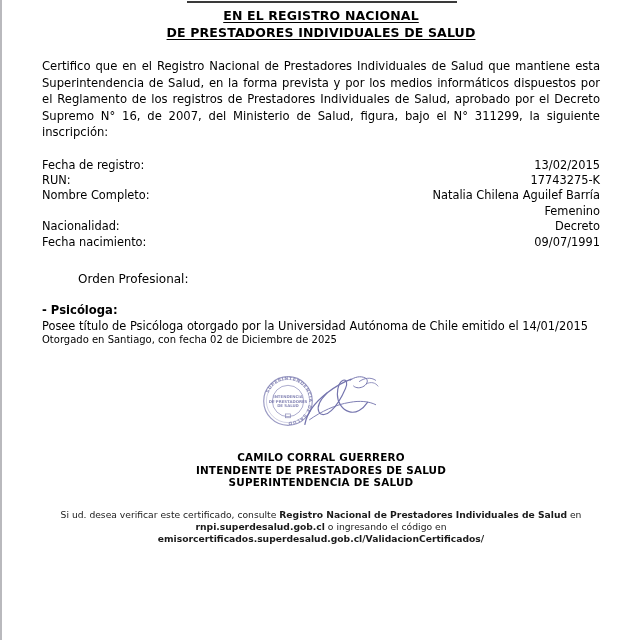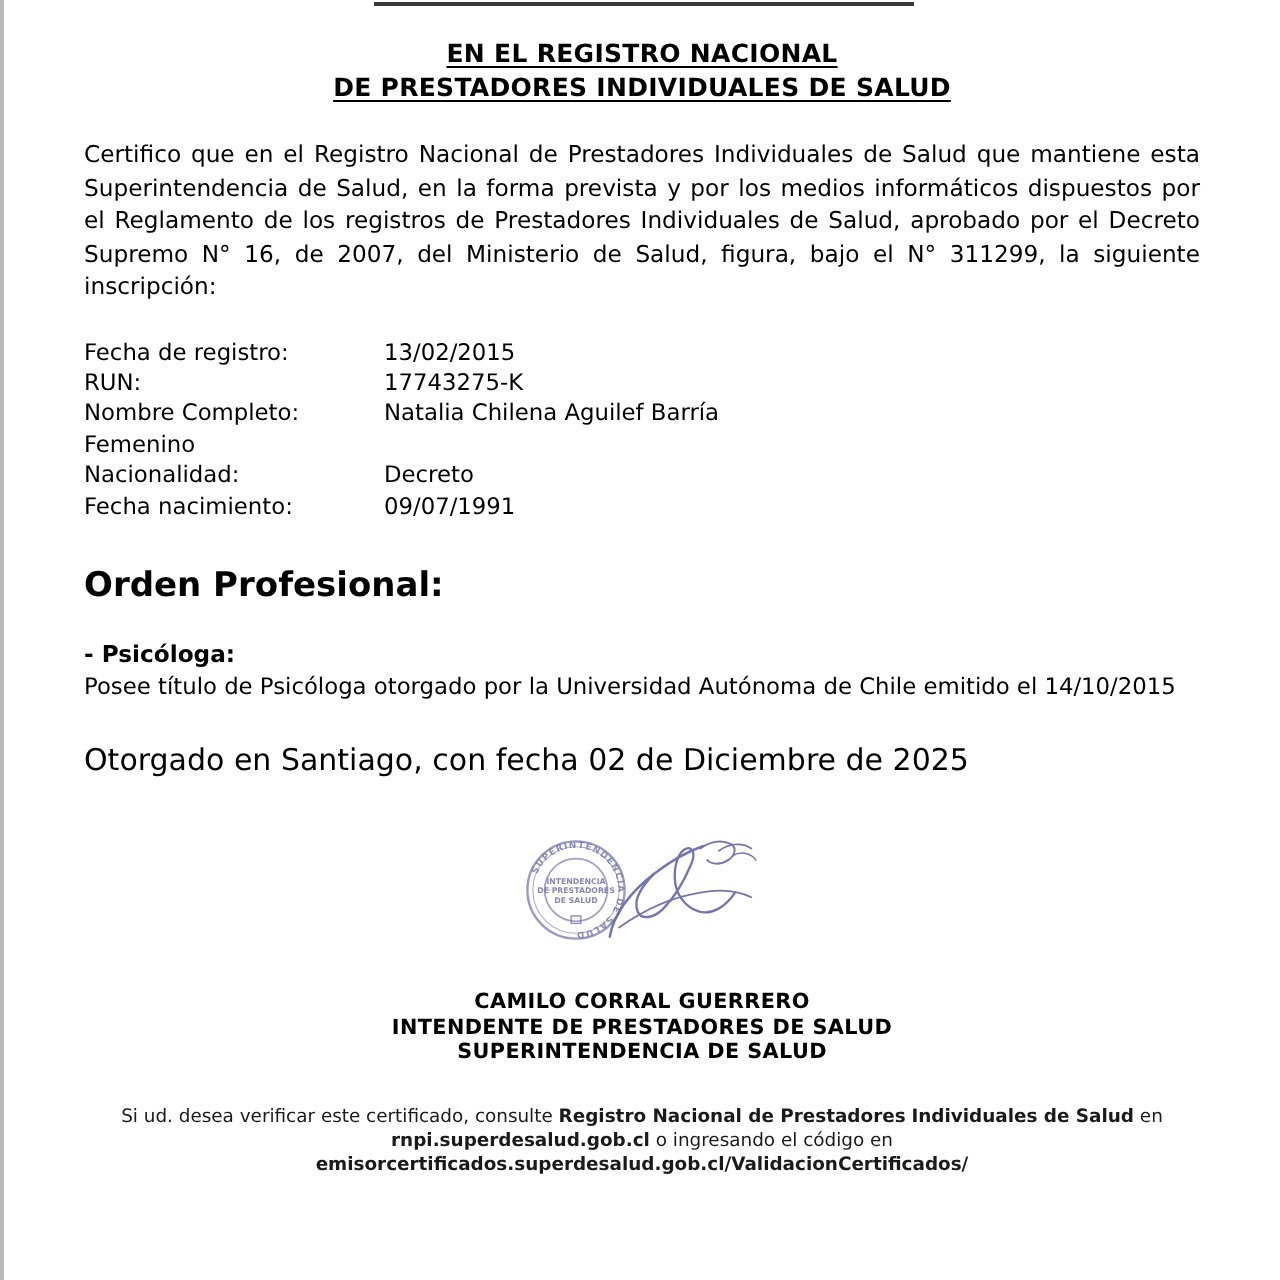--- a/index.html
+++ b/index.html
@@ -35,21 +35,21 @@
   
   .truncated-rule {
     position: absolute;
     left: 185px;
     top: 1px;
     width: 270px;
     height: 2px;
     background: #3a3a3a;
   }
   .title-block {
-    padding-top: 18px;
+    padding-top: 7px;
     text-align: center;
   }
   .title-line {
     font-size: 12.5px;
     font-weight: bold;
     letter-spacing: 0.15px;
     line-height: 17px;
     text-decoration: underline;
     text-underline-offset: 2px;
     white-space: nowrap;
@@ -72,41 +72,42 @@
     display: flex;
     font-size: 11.4px;
     line-height: 15.4px;
   }
   .field-label {
     width: 150px;
     flex: 0 0 150px;
   }
   .field-value {
     flex: 1 1 auto;
+    text-align: right;
   }
 
   
   .section-heading {
     margin-top: 22px;
-    font-size: 17px;
-    font-weight: bold;
+    font-size: 12px;
+    font-weight: normal;
+    margin-left: 36px;
   }
   .profession-title {
     margin-top: 17px;
     font-size: 11.6px;
     font-weight: bold;
   }
   .profession-detail {
     margin-top: 2px;
     font-size: 11.4px;
     line-height: 15px;
   }
   .granted {
-    margin-top: 20px;
-    font-size: 15px;
+    font-size: 10px;
   }
 
   
   .sign-area {
     position: relative;
     height: 68px;
     margin-top: 26px;
   }
   .stamp {
     position: absolute;
@@ -183,21 +184,21 @@
       </div>
       <div class="field-row">
         <span class="field-label">Fecha nacimiento:</span>
         <span class="field-value">09/07/1991</span>
       </div>
     </div>
 
     <div class="section-heading">Orden Profesional:</div>
 
     <div class="profession-title">- Psicóloga:</div>
-    <div class="profession-detail">Posee título de Psicóloga otorgado por la Universidad Autónoma de Chile emitido el 14/10/2015</div>
+    <div class="profession-detail">Posee título de Psicóloga otorgado por la Universidad Autónoma de Chile emitido el 14/01/2015</div>
 
     <div class="granted">Otorgado en Santiago, con fecha 02 de Diciembre de 2025</div>
 
     <div class="sign-area">
 
       <svg class="stamp" viewBox="0 0 100 100">
         <defs>
           <path id="outerArc" d="M 50,50 m -39,0 a 39,39 0 1,1 78,0 a 39,39 0 1,1 -78,0"></path>
         </defs>
         <circle cx="50" cy="50" r="45" fill="none" stroke="#8888b8" stroke-width="2.2" opacity="0.85"></circle>

